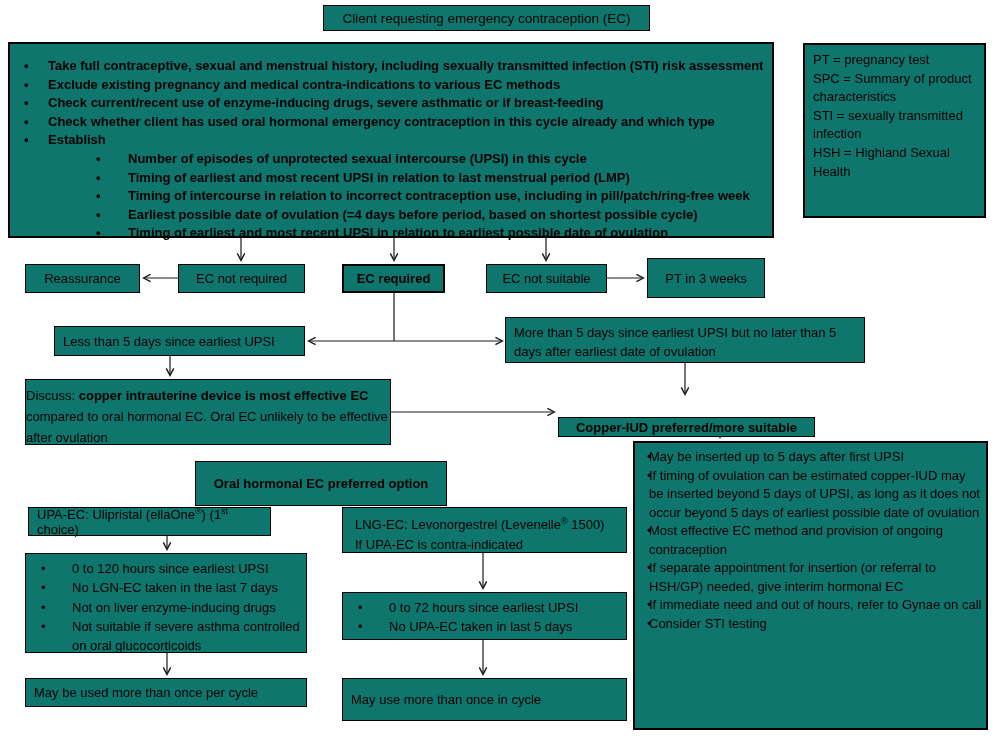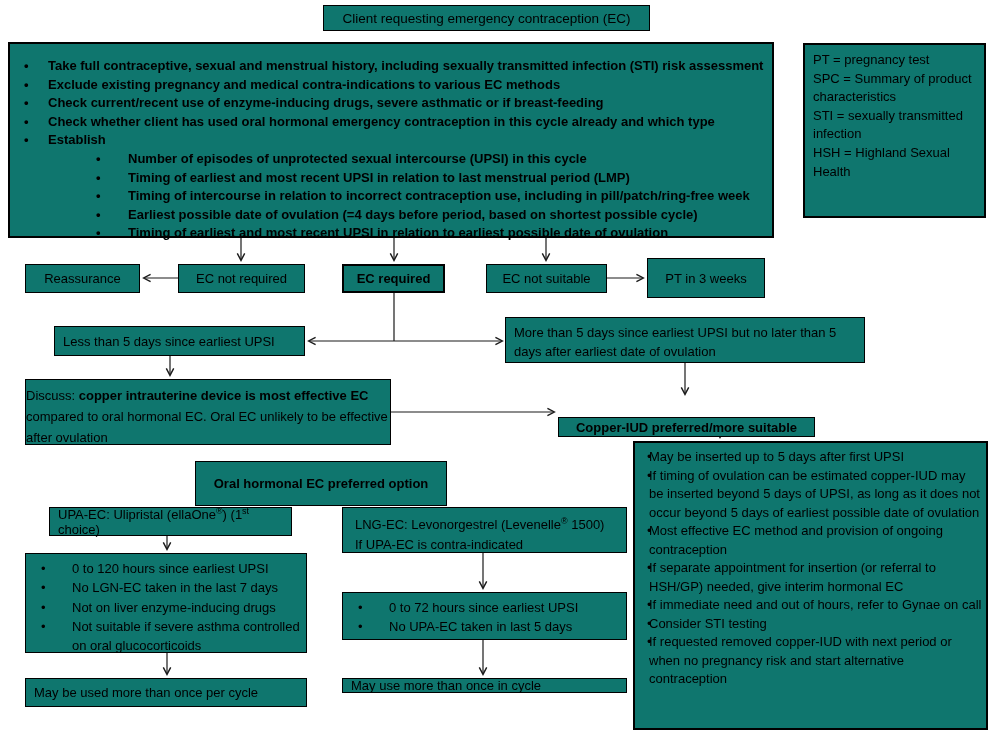--- a/index.html
+++ b/index.html
@@ -121,29 +121,28 @@
   </div>
 
   <div class="box b2" style="left:633px;top:441px;width:355px;height:289px;">
     <ul class="rlist">
       <li>May be inserted up to 5 days after first UPSI</li>
       <li>If timing of ovulation can be estimated copper-IUD may be inserted beyond 5 days of UPSI, as long as it does not occur beyond 5 days of earliest possible date of ovulation</li>
       <li>Most effective EC method and provision of ongoing contraception</li>
       <li>If separate appointment for insertion (or referral to HSH/GP) needed, give interim hormonal EC</li>
       <li>If immediate need and out of hours, refer to Gynae on call</li>
       <li>Consider STI testing</li>
-      <li>If requested removed copper-IUD with next period or when no pregnancy risk and start alternative contraception</li>
     </ul>
   </div>
 
   <div class="box center bold" style="left:195px;top:461px;width:252px;height:45px;">
     <span>Oral hormonal EC preferred option</span>
   </div>
 
-  <div class="box vcenter" style="left:28px;top:507px;width:243px;height:29px;padding-left:8px;margin-left:21px;">
+  <div class="box vcenter" style="left:28px;top:507px;width:243px;height:29px;padding-left:8px;">
     <span><span>UPA-EC: Ulipristal (ellaOne</span><sup>®</sup><span>) (1</span><sup>st</sup><span> choice)</span></span>
   </div>
   <div class="box" style="left:25px;top:553px;width:282px;height:100px;">
     <ul class="slist">
       <li>0 to 120 hours since earliest UPSI</li>
       <li>No LGN-EC taken in the last 7 days</li>
       <li>Not on liver enzyme-inducing drugs</li>
       <li>Not suitable if severe asthma controlled on oral glucocorticoids</li>
     </ul>
   </div>
@@ -154,17 +153,17 @@
   <div class="box" style="left:342px;top:507px;width:285px;height:46px;padding:4px 12px;line-height:19.5px;">
     <div><span>LNG-EC: Levonorgestrel (Levenelle</span><sup>®</sup><span> 1500)</span></div>
     <div>If UPA-EC is contra-indicated</div>
   </div>
   <div class="box" style="left:342px;top:592px;width:285px;height:48px;">
     <ul class="slist">
       <li>0 to 72 hours since earliest UPSI</li>
       <li>No UPA-EC taken in last 5 days</li>
     </ul>
   </div>
-  <div class="box vcenter" style="left:342px;top:678px;width:285px;height:15px;padding-left:8px;">
+  <div class="box vcenter" style="left:342px;top:678px;width:285px;height:43px;padding-left:8px;">
     <span>May use more than once in cycle</span>
   </div>
 
 </div>
 
 </body></html>

